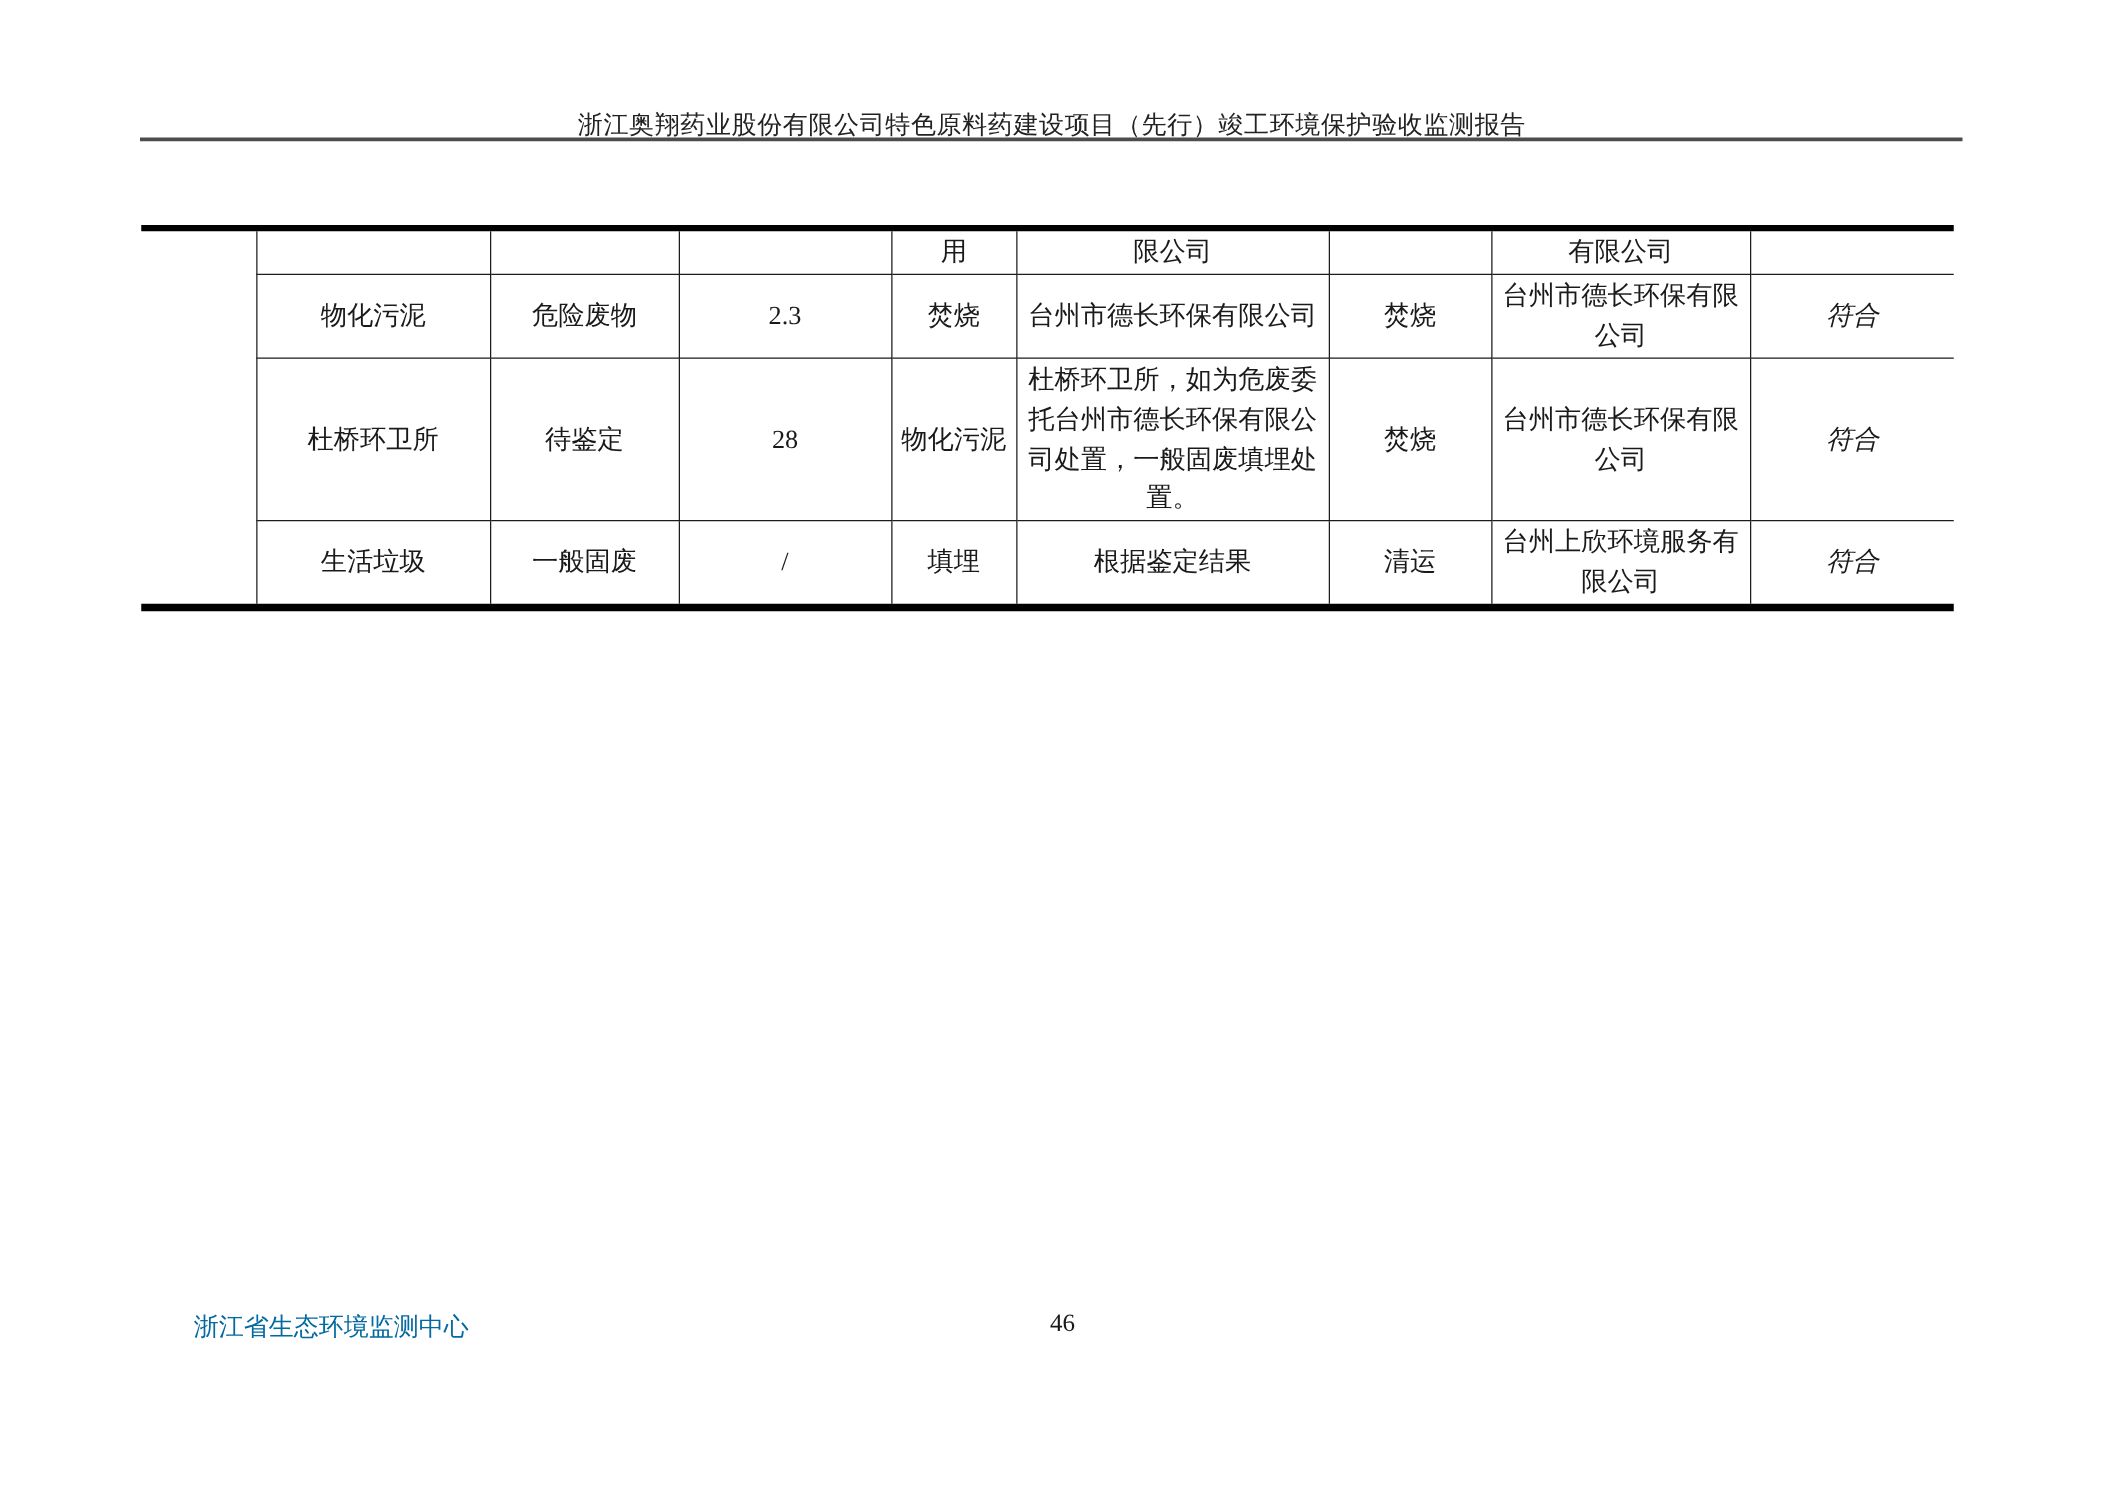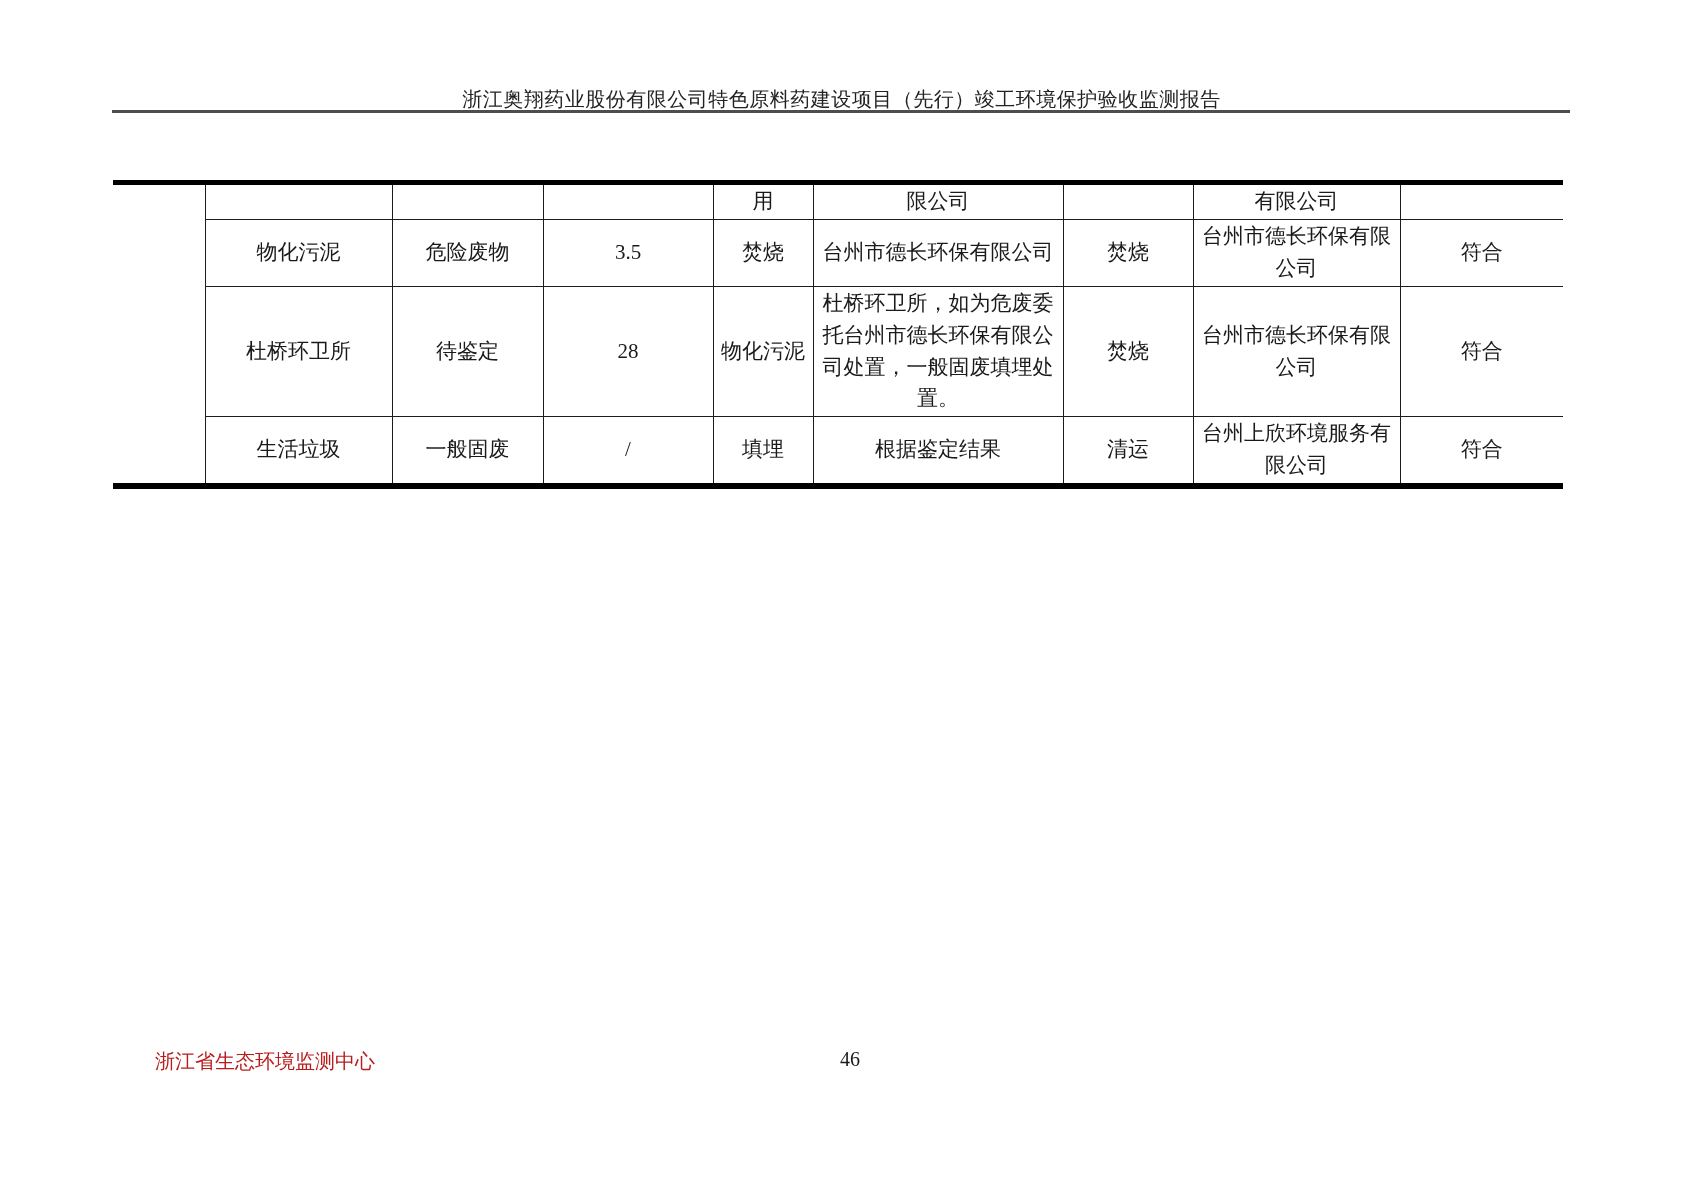--- a/index.html
+++ b/index.html
@@ -57,33 +57,33 @@
     vertical-align: middle;
     padding: 1px 5px;
     font-size: 21px;
     line-height: 1.52;
     color: #1a1a1a;
     overflow: hidden;
     word-break: break-all;
   }
   #report-table tr:first-child td { border-top: none; }
   #report-table tr:last-child td  { border-bottom: none; }
-  #report-table td:last-child     { border-right: none; }
+  #report-table td:last-child     { border-right: none; font-style: italic; }
   #report-table td.phantom {
     border-left: none;
     border-top: none;
     border-bottom: none;
   }
   
   #footer-org {
     position: absolute;
     left: 155px;
     top: 1048px;
     font-size: 20px;
-    color: #b91c1c;
+    color: #0369a1;
     white-space: nowrap;
   }
   #page-number {
     position: absolute;
     left: 0;
     top: 1048px;
     width: 1700px;
     text-align: center;
     font-size: 20px;
     color: #1a1a1a;
@@ -119,21 +119,21 @@
             <td></td>
             <td>用</td>
             <td>限公司</td>
             <td></td>
             <td>有限公司</td>
             <td></td>
           </tr>
           <tr style="height: 59px;">
             <td>物化污泥</td>
             <td>危险废物</td>
-            <td>3.5</td>
+            <td>2.3</td>
             <td>焚烧</td>
             <td>台州市德长环保有限公司</td>
             <td>焚烧</td>
             <td>台州市德长环保有限公司</td>
             <td>符合</td>
           </tr>
           <tr style="height: 130px;">
             <td>杜桥环卫所</td>
             <td>待鉴定</td>
             <td>28</td>

